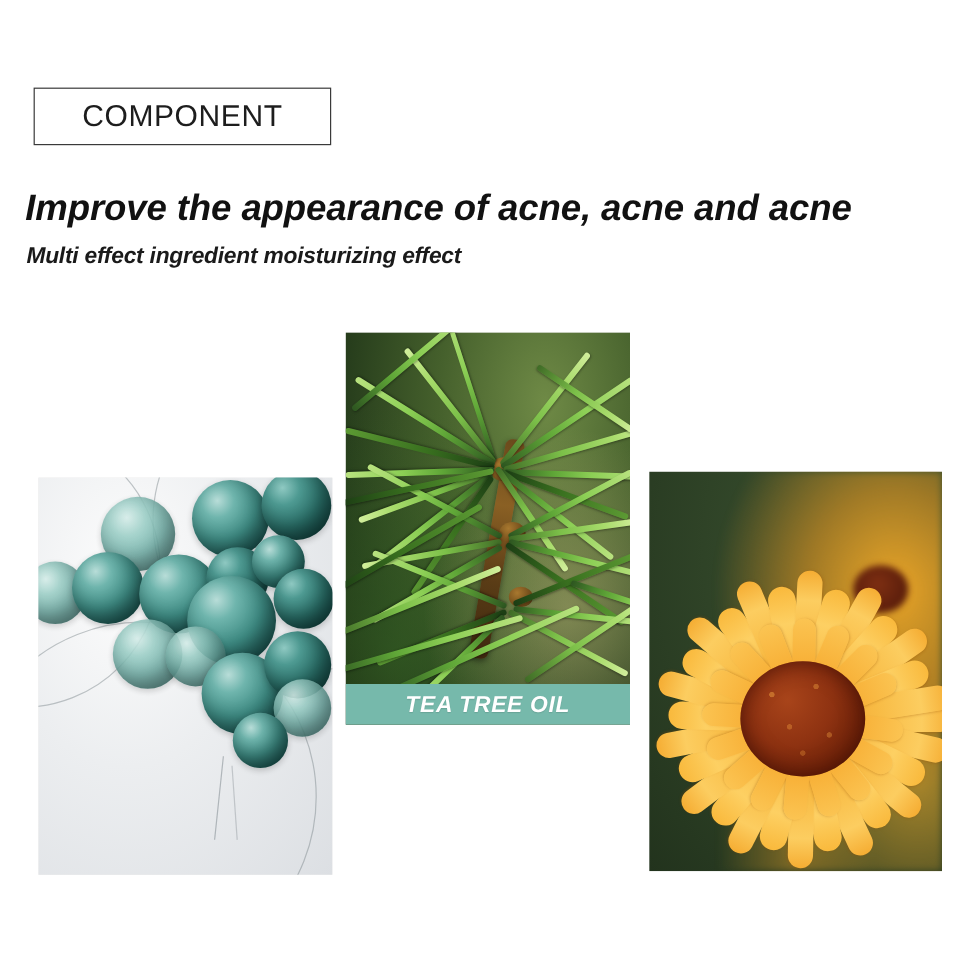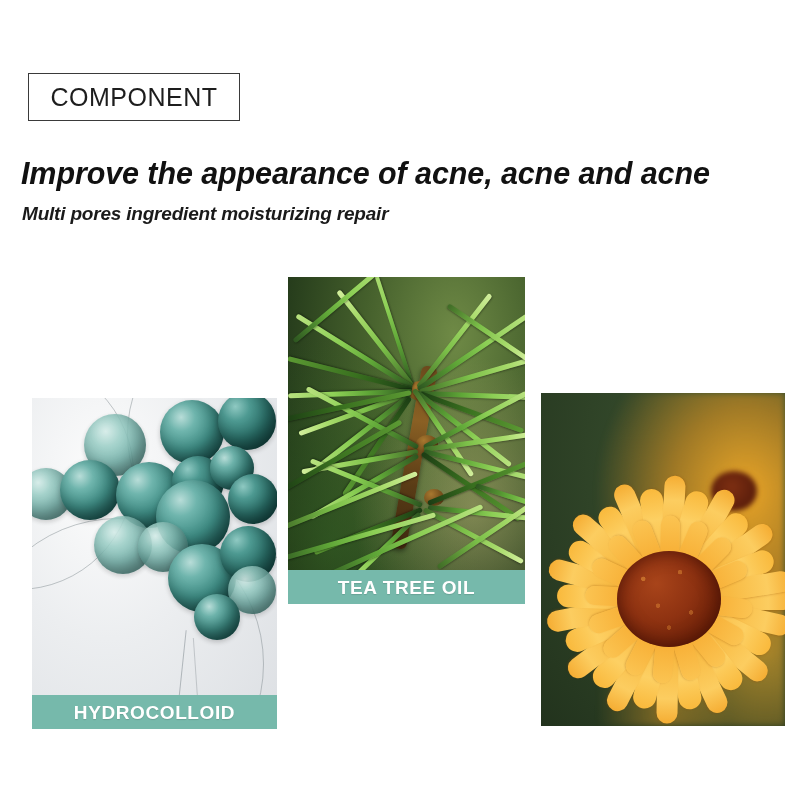--- a/index.html
+++ b/index.html
@@ -14,21 +14,21 @@
     overflow: hidden;
     font-family: "Liberation Sans", sans-serif;
     -webkit-font-smoothing: antialiased;
   }
 
   
   .component-box {
     position: absolute;
     left: 28px;
     top: 73px;
-    width: 212px;
+    width: 248px;
     height: 48px;
     border: 1.5px solid #3a3a3a;
     box-sizing: border-box;
     display: flex;
     align-items: center;
     justify-content: center;
     background: #ffffff;
   }
   .component-label {
     font-size: 25px;
@@ -80,20 +80,21 @@
     right: 0;
     bottom: 0;
     height: 34px;
     background: #76b9ab;
     display: flex;
     align-items: center;
     justify-content: center;
   }
   .panel .caption span {
     color: #ffffff;
+    font-style: italic;
     font-weight: bold;
     font-size: 19px;
     letter-spacing: 0.6px;
     line-height: 1;
     text-shadow: 0 1px 1px rgba(0,0,0,.12);
   }
 
   
   #panel-hydrocolloid { left: 32px;  top: 398px; width: 245px; height: 331px; }
   #panel-teatree      { left: 288px; top: 277px; width: 237px; height: 327px; }
@@ -270,21 +271,21 @@
 </style>
 </head>
 <body>
 
 <div class="component-box">
   <div class="component-label">COMPONENT</div>
 </div>
 
 <div class="headline">Improve the appearance of acne, acne and acne</div>
 
-<div class="subhead">Multi pores ingredient moisturizing repair</div>
+<div class="subhead">Multi effect ingredient moisturizing effect</div>
 
 <div class="panel" id="panel-hydrocolloid">
   <div class="photo">
     <div class="hc-bg"></div>
     <div class="hc-arc a1"></div>
     <div class="hc-arc a2"></div>
     <div class="hc-arc a3"></div>
     <div class="hc-stem"></div>
     <div class="hc-stem2"></div>
 
@@ -297,23 +298,20 @@
     <div class="ball dark" style="left:140px; top:58px;  width:52px; height:52px;"></div>
     <div class="ball" style="left:178px; top:48px;  width:44px; height:44px;"></div>
     <div class="ball" style="left:124px; top:82px;  width:74px; height:74px;"></div>
     <div class="ball dark" style="left:196px; top:76px;  width:50px; height:50px;"></div>
     <div class="ball pale" style="left:62px;  top:118px; width:58px; height:58px;"></div>
     <div class="ball pale" style="left:106px; top:124px; width:50px; height:50px;"></div>
     <div class="ball" style="left:136px; top:146px; width:68px; height:68px;"></div>
     <div class="ball dark" style="left:188px; top:128px; width:56px; height:56px;"></div>
     <div class="ball pale" style="left:196px; top:168px; width:48px; height:48px;"></div>
     <div class="ball" style="left:162px; top:196px; width:46px; height:46px;"></div>
-  </div>
-  <div class="caption">
-    <span>HYDROCOLLOID</span>
   </div>
 </div>
 
 <div class="panel" id="panel-teatree">
   <div class="photo">
     <div class="tt-bg"></div>
     <div class="tt-blur"></div>
     <div class="tt-stem"></div>
     <div class="tt-node" style="left:120px; top:104px; width:24px; height:20px;"></div>
     <div class="tt-node" style="left:128px; top:158px; width:22px; height:18px;"></div>

